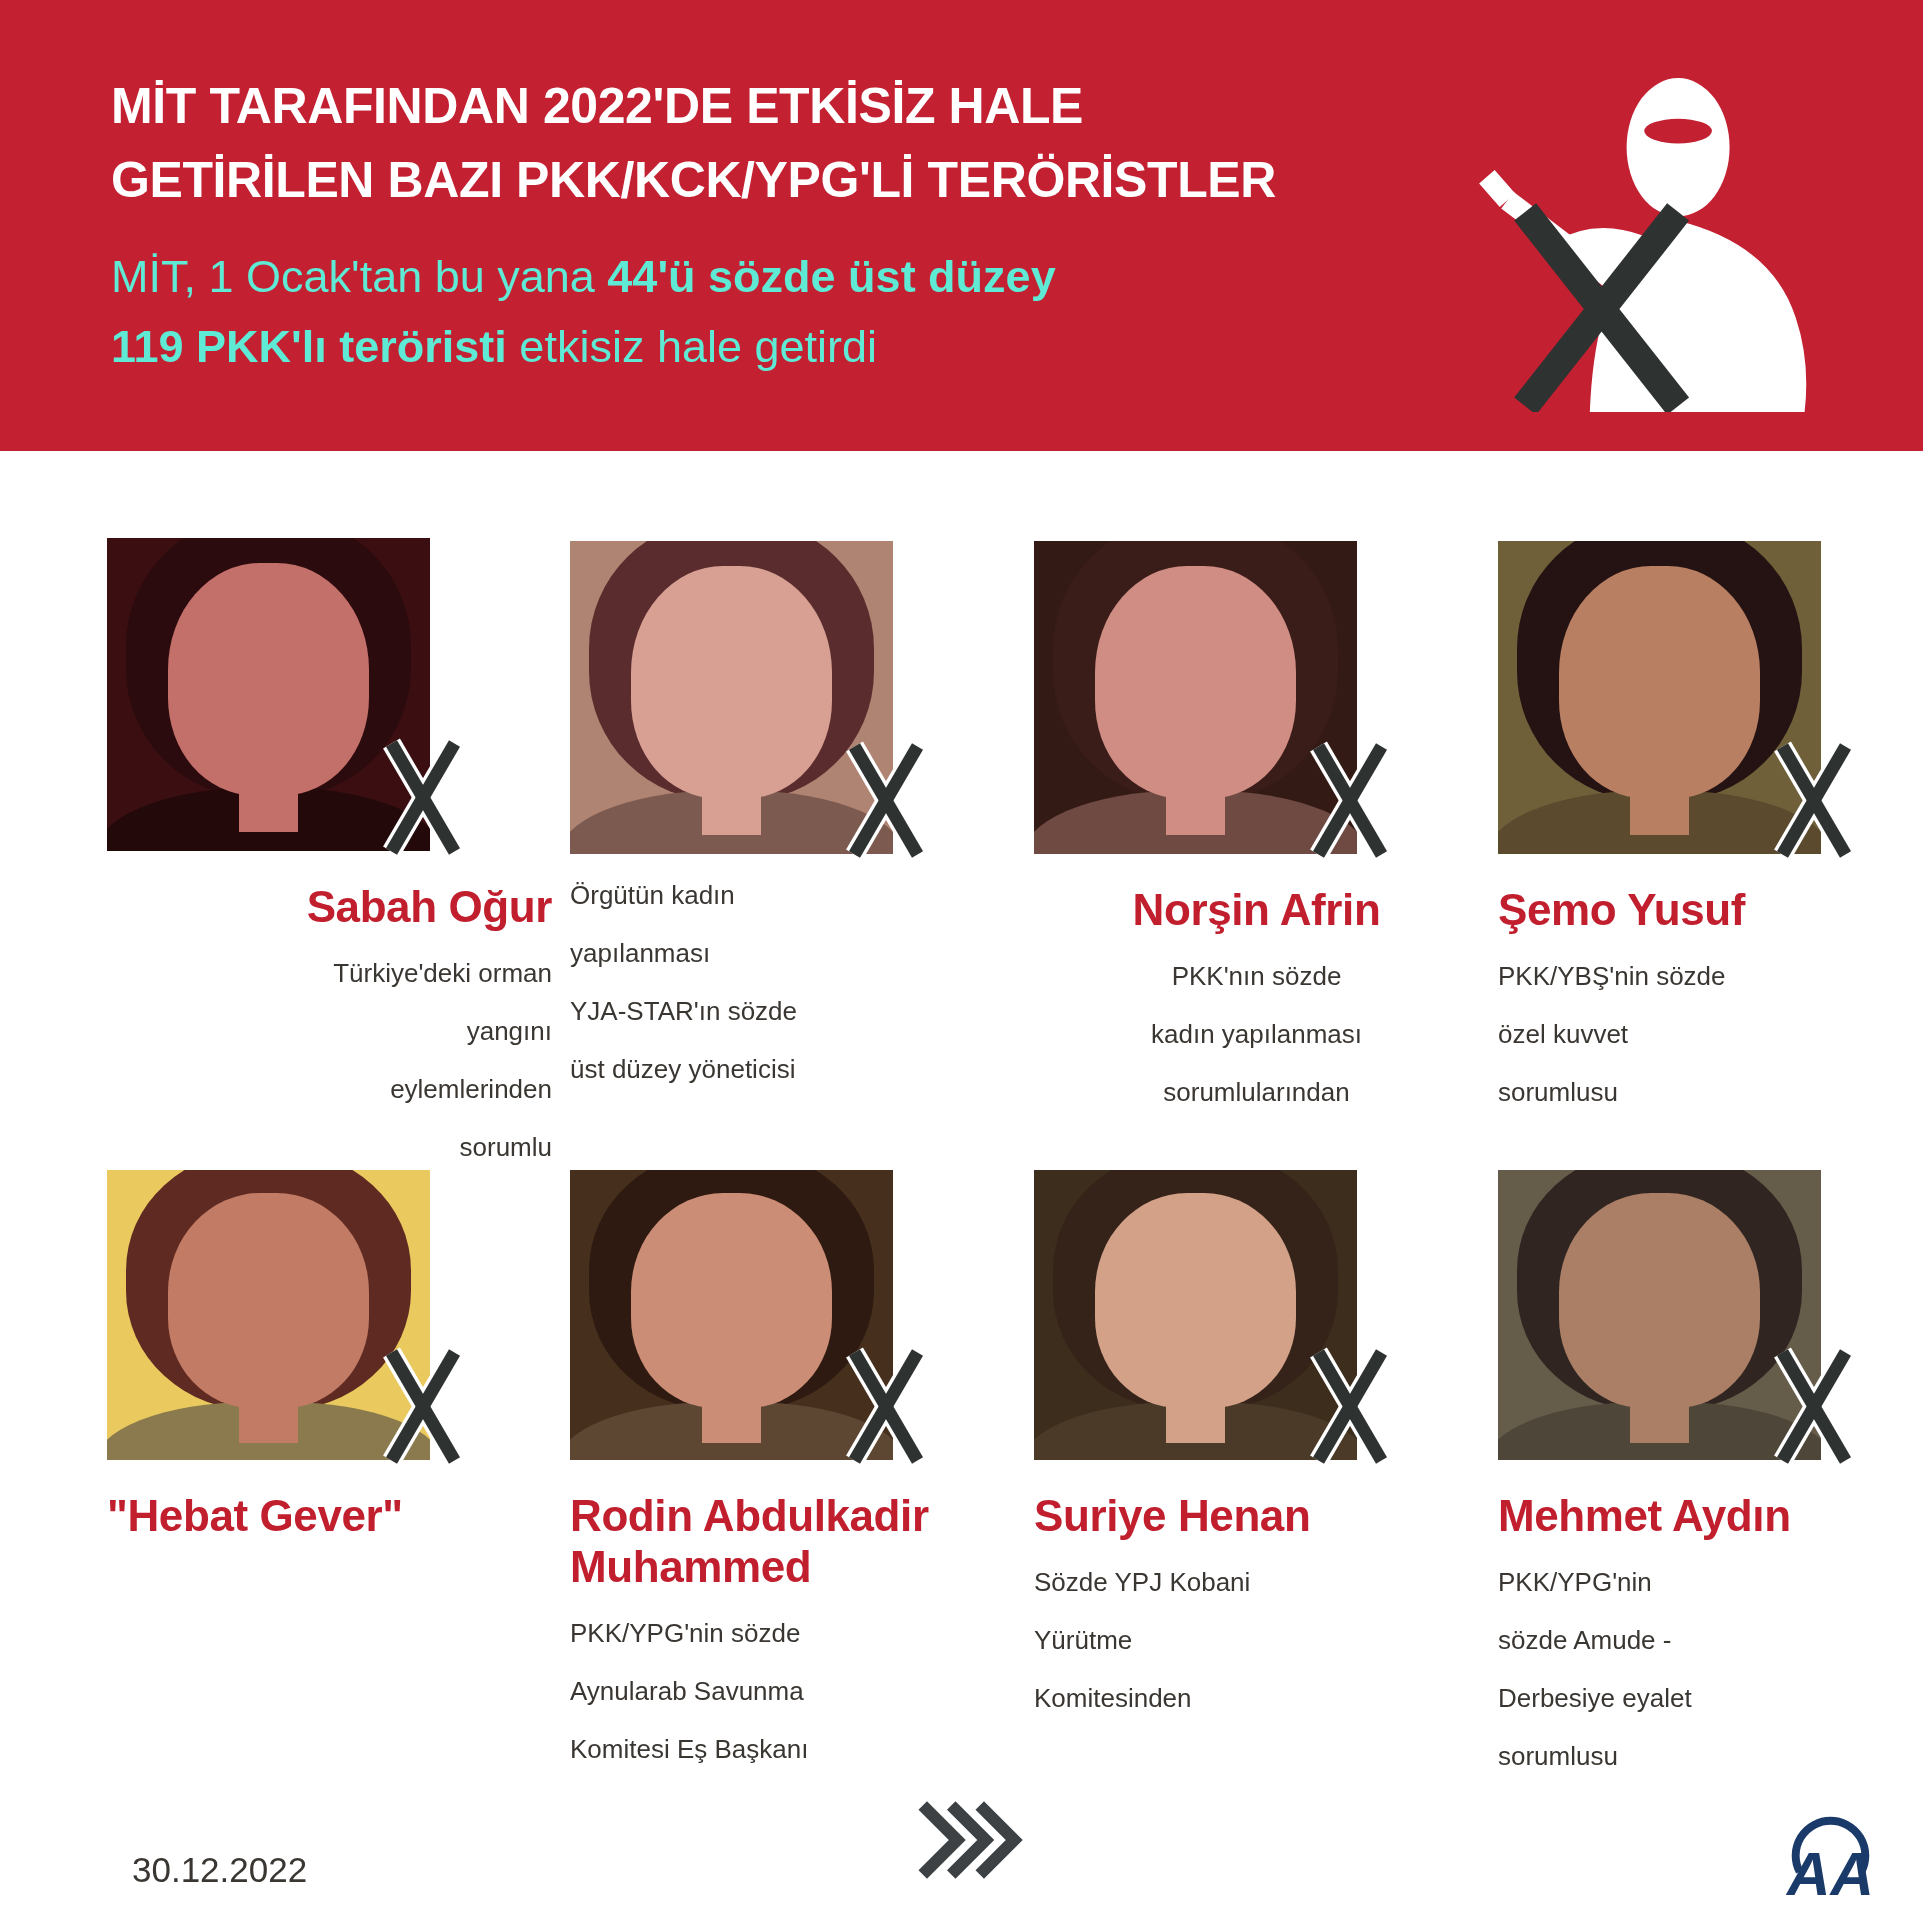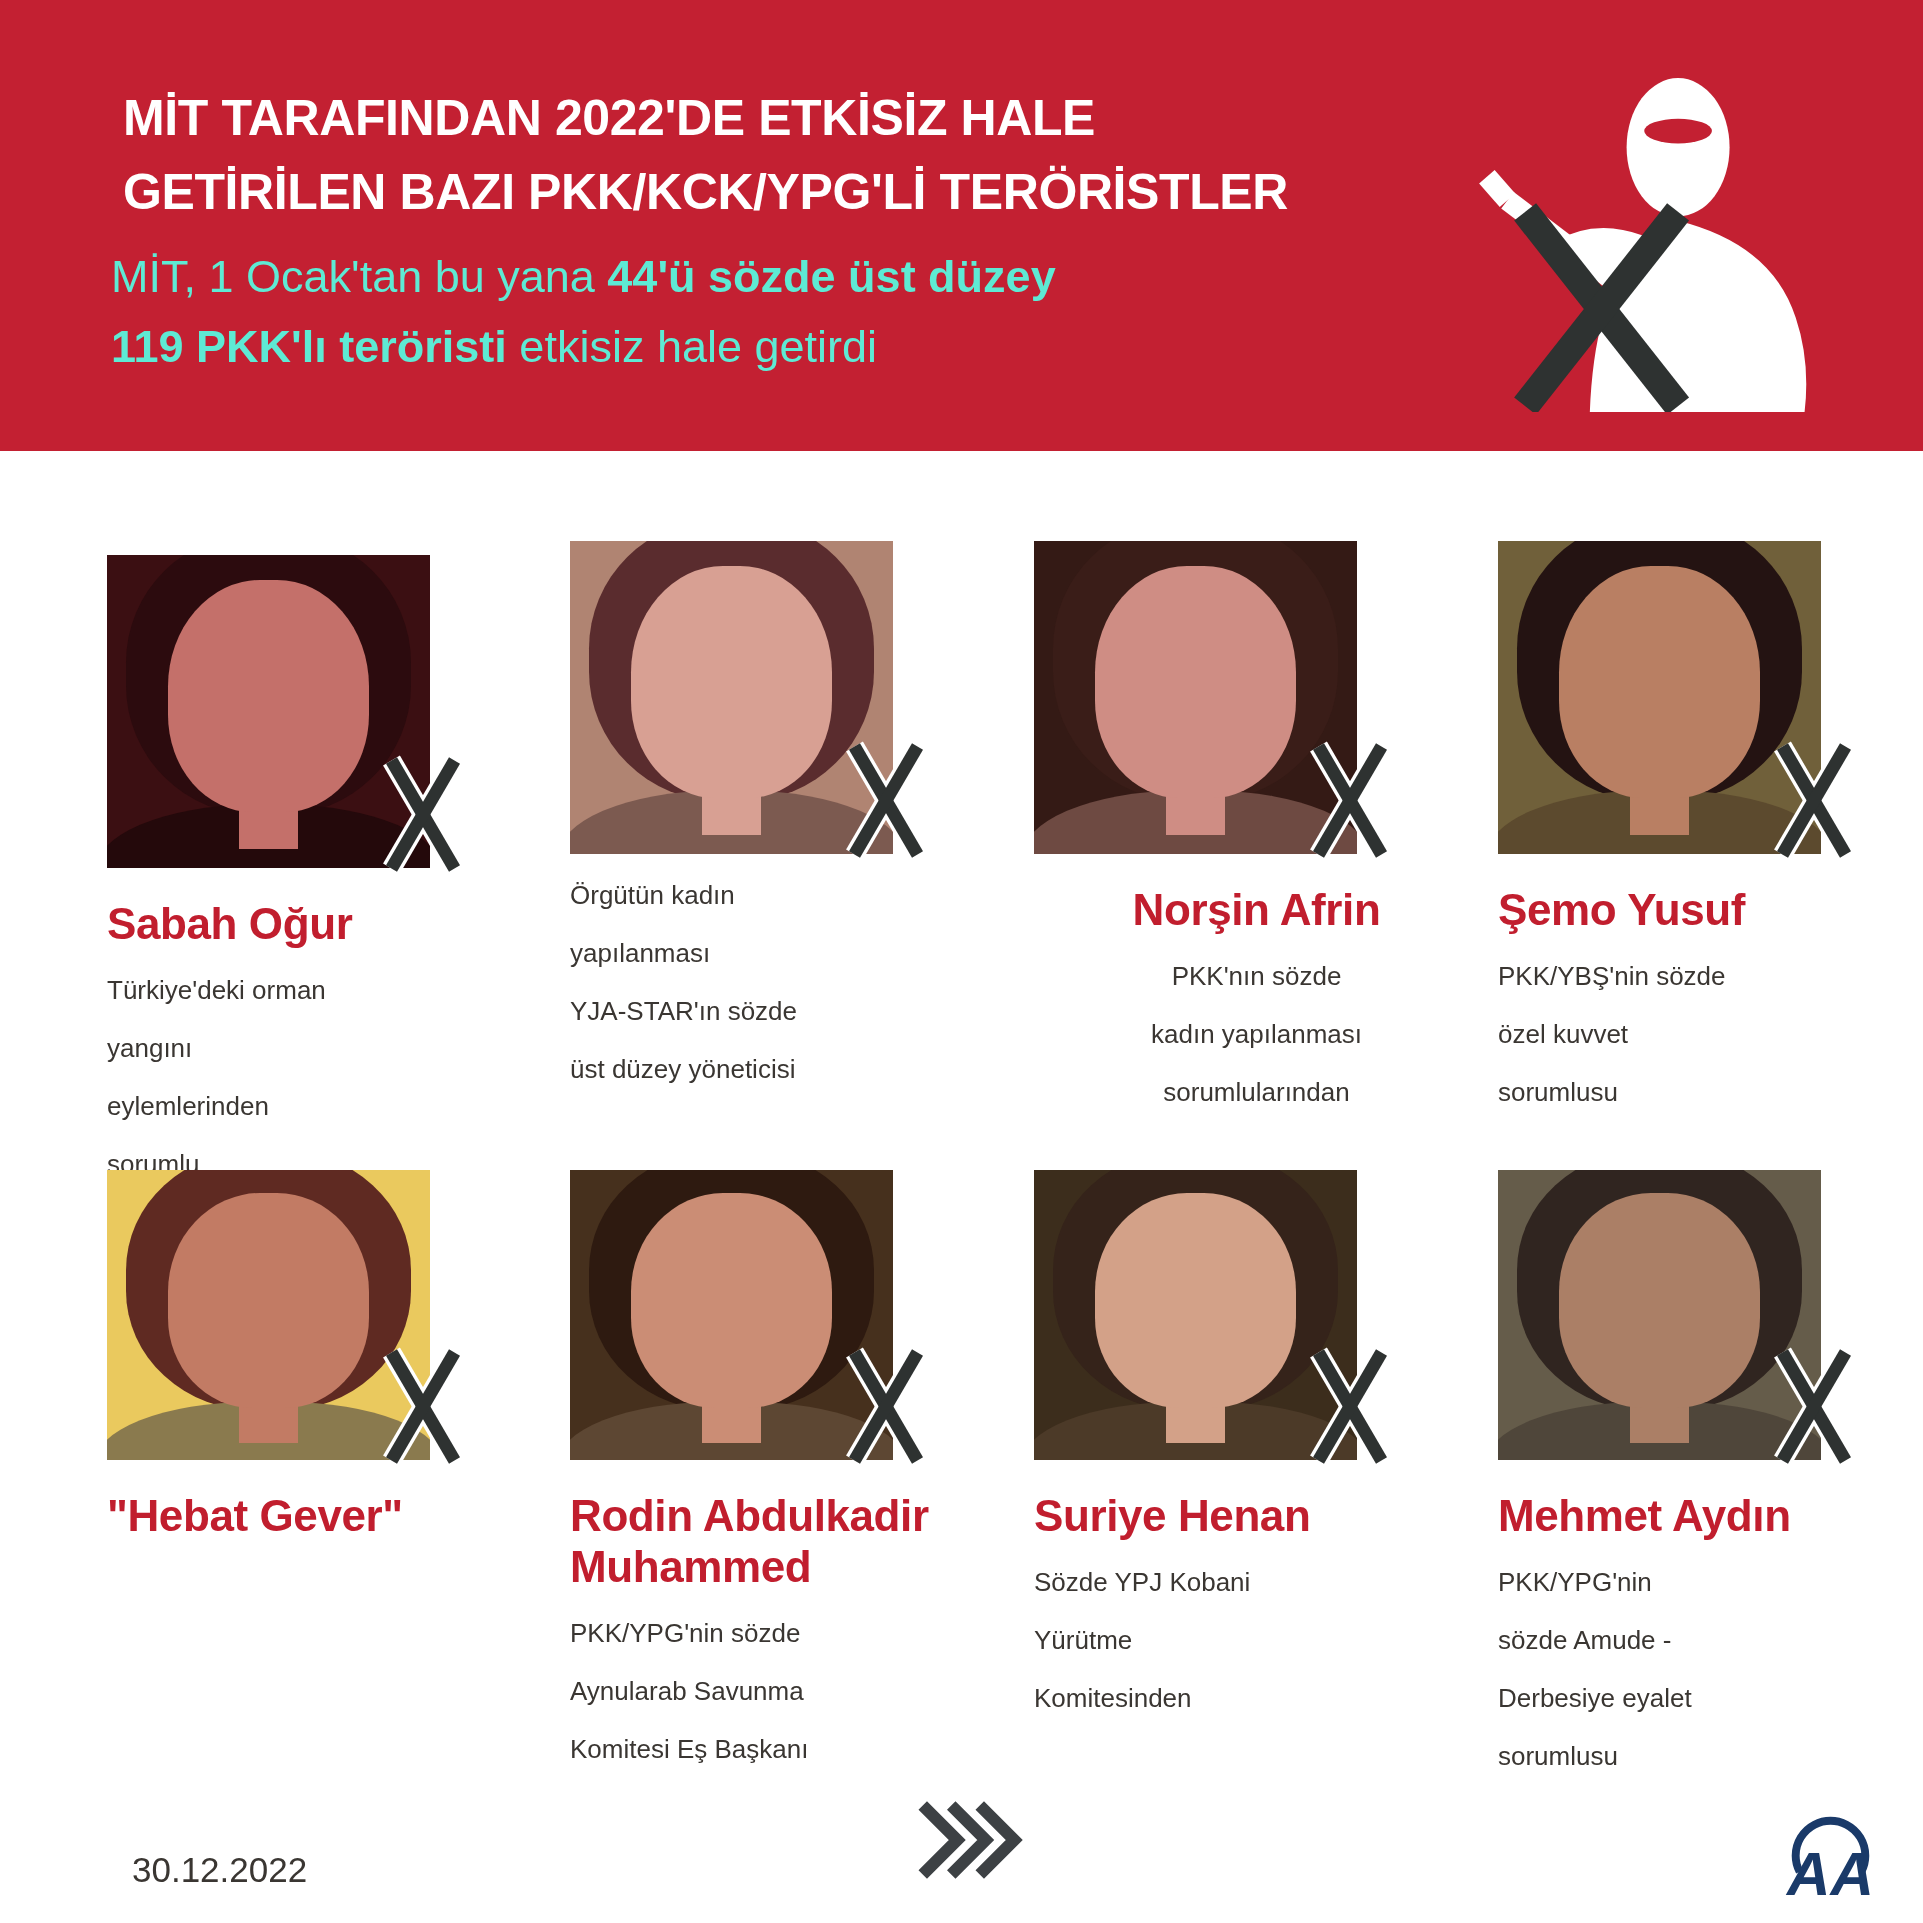--- a/index.html
+++ b/index.html
@@ -1,21 +1,21 @@
 <!DOCTYPE html>
 <html style="--banner_red: #c32032; --name_red: #c11e2e; --text_dark: #3a3632; --x_mark: #2e3231; --chevron: #3d4144; --aa_navy: #1a3a69;font-size:12px"><head>
 <meta charset="utf-8">
 <style>
   html,body{margin:0;padding:0;background:#ffffff;}
   .page{position:relative;width:1924px;height:1924px;background:#ffffff;overflow:hidden;
         font-family:"Liberation Sans",sans-serif;}
 
   
   .banner{position:absolute;left:0;top:0;width:1924px;height:451px;background:var(--banner_red,#c32032);}
-  .title{position:absolute;left:107px;top:65px;margin:16px;color:#ffffff;
+  .title{position:absolute;left:107px;top:65px;margin:4px;color:#ffffff;
          font-size:50px;line-height:74px;font-weight:800;letter-spacing:-0.4px;white-space:pre-line;}
   .subtitle{position:absolute;left:111px;top:242px;margin:0;color:#5eead4;
             font-size:45px;line-height:70px;font-weight:400;}
   .subtitle b{font-weight:800;}
   .militant{position:absolute;right:71px;top:59px;width:391px;height:353px;}
   .militant .m-body{fill:#ffffff;}
   .militant .m-eye{fill:var(--banner_red,#c32032);}
   .militant .m-rifle{stroke:#ffffff;stroke-width:7;stroke-linecap:butt;fill:none;}
   .militant .m-cross{stroke:var(--x_mark,#2e3231);stroke-width:9.5;stroke-linecap:butt;fill:none;}
 
@@ -66,21 +66,21 @@
       <ellipse class="m-body" cx="72" cy="30" rx="17.5" ry="23.5"></ellipse>
       <ellipse class="m-eye" cx="72" cy="24.5" rx="11.5" ry="4.2"></ellipse>
       <line class="m-rifle" x1="14" y1="48" x2="98" y2="112"></line>
       <line class="m-rifle" x1="14" y1="48" x2="7" y2="40"></line>
       <line class="m-rifle" x1="52" y1="78" x2="46" y2="90"></line>
       <line class="m-cross" x1="20" y1="52" x2="72" y2="118"></line>
       <line class="m-cross" x1="72" y1="52" x2="20" y2="118"></line>
     </svg>
   </header>
 
-  <article class="card r1" style="left:107px;top:555px;">
+  <article class="card r1" style="left:107px;top:538px;text-align:right;">
     <div class="photo" style="--pbg:#3b0f12;--hair:#2c0b0e;--face:#c4706a;--shirt:#24090b">
       <div class="art">
           <span class="hair"></span>
           <span class="shoulders"></span>
           <span class="neck"></span>
           <span class="face"></span>
         </div>
       <svg class="xmark" viewBox="0 0 112 172">
         <line class="halo" x1="14" y1="14" x2="98" y2="158"></line>
           <line class="halo" x1="98" y1="14" x2="14" y2="158"></line>

